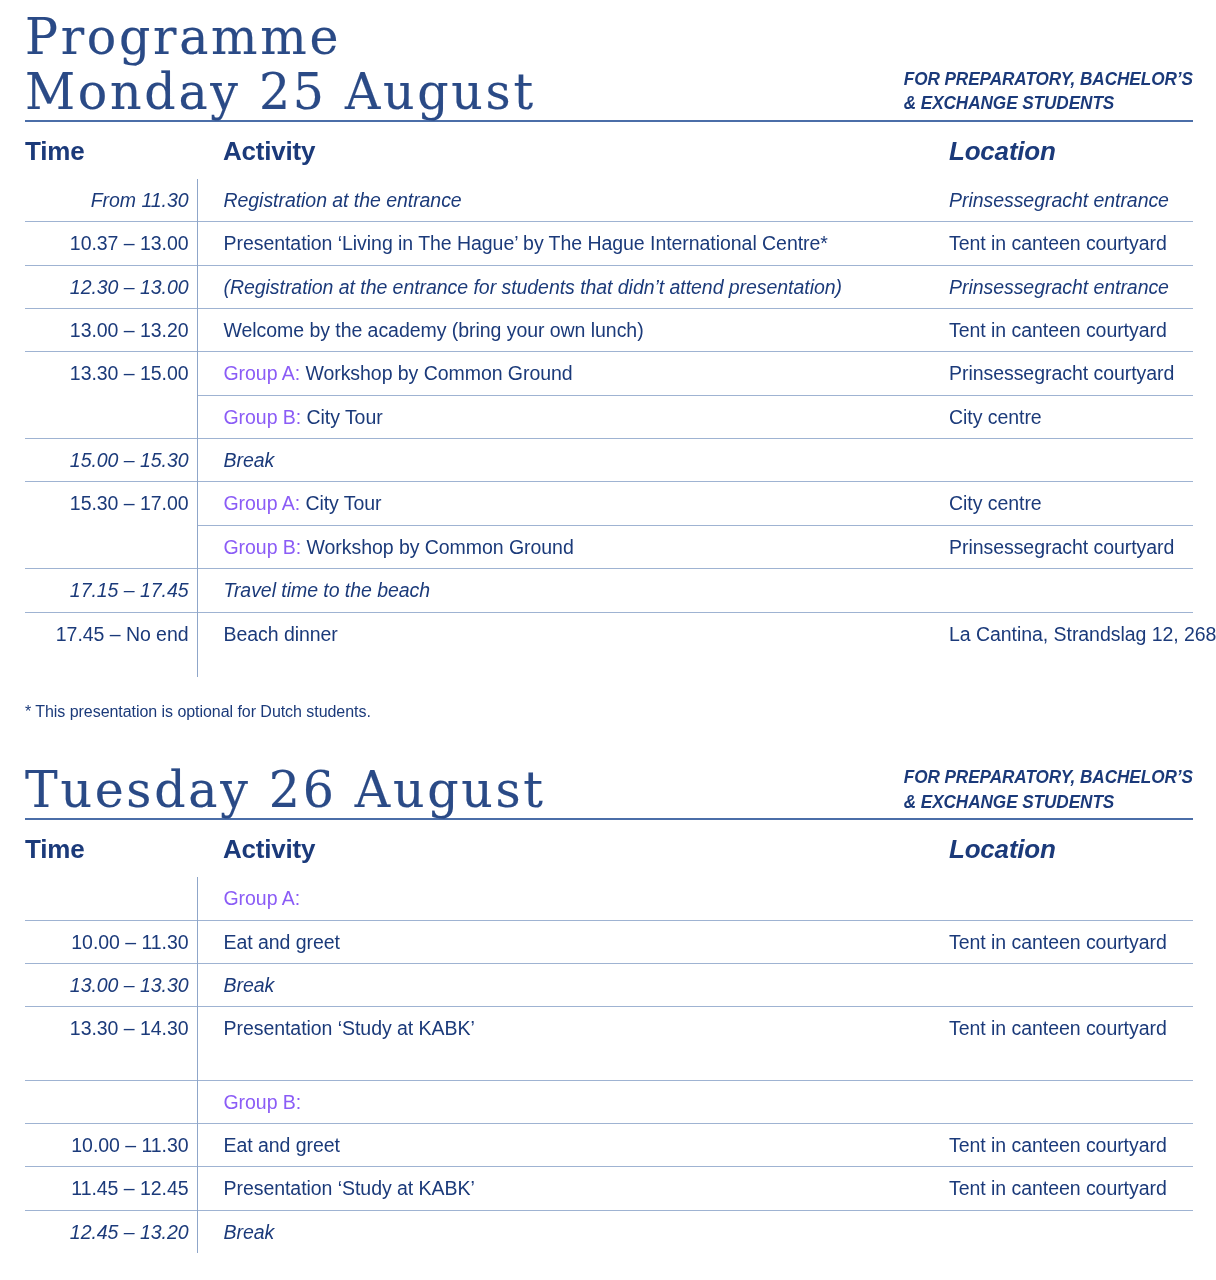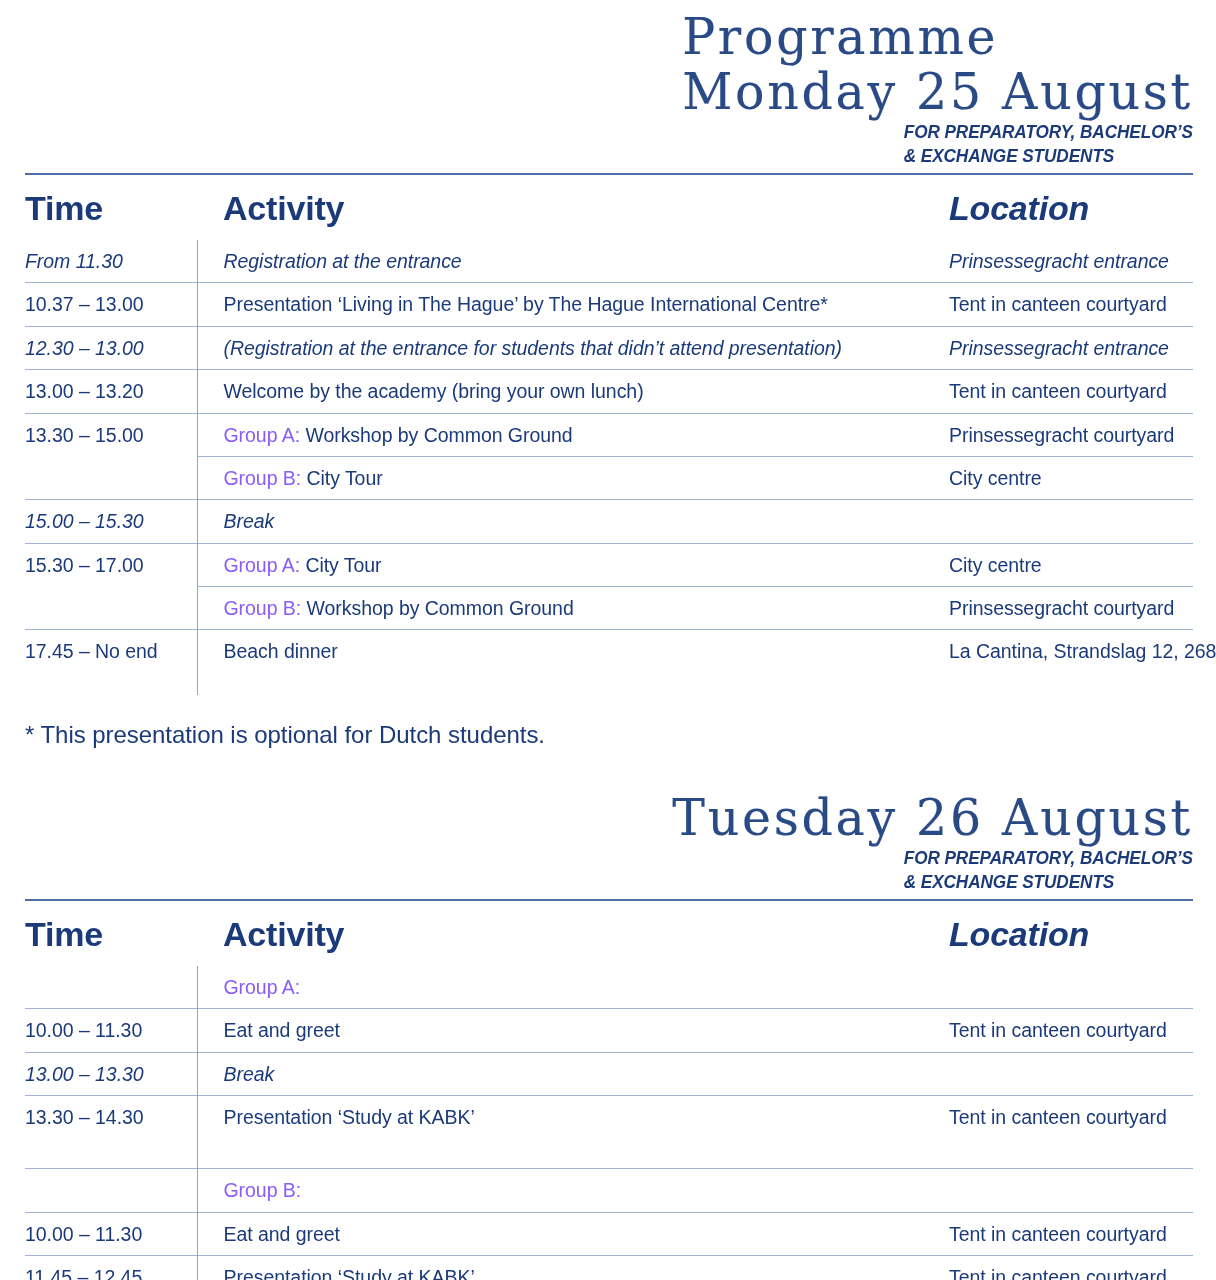--- a/index.html
+++ b/index.html
@@ -29,21 +29,20 @@
   .section {
     position: relative;
   }
   .section-head {
     position: relative;
     display: flex;
     align-items: flex-end;
     justify-content: space-between;
     padding: 0 23px 0 25px;
     box-sizing: border-box;
-    flex-direction: column;
   }
   .display-title {
     font-family: "DejaVu Serif", "Liberation Serif", serif;
     font-weight: 400;
     color: #2a4a86;
     letter-spacing: 0.055em;
     line-height: 1.08;
     -webkit-text-stroke: 0.15px #2a4a86;
   }
   .title-monday {
@@ -89,57 +88,57 @@
     border-collapse: collapse;
     table-layout: fixed;
   }
   .tbl col.c-time { width: 172px; }
   .tbl col.c-act  { width: 752px; }
   .tbl col.c-loc  { width: 244px; }
 
   .tbl th {
     text-align: left;
     font-weight: bold;
-    font-size: 34px;
+    font-size: 26px;
     letter-spacing: -0.2px;
     color: #1b3a7a;
     padding: 14px 0 12px 0;
     vertical-align: bottom;
     border: none;
   }
   .tbl th.h-act { padding-left: 26px; }
   .tbl th.h-loc { padding-left: 0; font-style: italic; }
 
   .tbl td {
     font-size: 19.5px;
     line-height: 1.25;
     color: #1b3a7a;
     padding: 9px 0 9px 0;
     vertical-align: top;
     letter-spacing: -0.05px;
     white-space: nowrap;
   }
-  .tbl td.t-time { padding-right: 8px; }
+  .tbl td.t-time { padding-right: 8px; text-align: right; }
   .tbl td.t-act  { padding-left: 26px; border-left: 1.3px solid #8fa6c9; }
   .tbl td.t-loc  { padding-left: 0; }
 
   
   .tbl tr.sep-full > td { border-top: 1.6px solid #9fb3d2; }
   .tbl tr.sep-part > td.t-time { border-top: none; }
   .tbl tr.sep-part > td.t-act,
   .tbl tr.sep-part > td.t-loc { border-top: 1.6px solid #9fb3d2; }
   .tbl tr.sep-none > td { border-top: none; }
 
   .italic { font-style: italic; }
   .grouplabel { color: #8b5cf6; }
 
   .loc-multi { white-space: normal; line-height: 1.82; }
 
   .footnote {
-    font-size: 24px;
+    font-size: 16px;
     color: #1b3a7a;
     margin: 0;
     padding: 26px 0 0 25px;
     letter-spacing: -0.05px;
   }
 
   .spacer-blank td { height: 30px; padding: 0; }
 </style>
 </head>
 <body>
@@ -214,20 +213,25 @@
             <td class="t-time">15.30  –  17.00</td>
             <td class="t-act"><span class="grouplabel">Group A:</span><span> City Tour</span></td>
             <td class="t-loc">City centre</td>
           </tr>
           <tr class="sep-part">
             <td class="t-time"></td>
             <td class="t-act"><span class="grouplabel">Group B:</span><span> Workshop by Common Ground</span></td>
             <td class="t-loc">Prinsessegracht courtyard</td>
           </tr>
           <tr class="sep-full">
+            <td class="t-time italic">17.15   –   17.45</td>
+            <td class="t-act italic">Travel time to the beach</td>
+            <td class="t-loc italic"></td>
+          </tr>
+          <tr class="sep-full">
             <td class="t-time">17.45 – No end</td>
             <td class="t-act">Beach dinner</td>
             <td class="t-loc loc-multi">La Cantina, Strandslag 12, 2686 JK Den Haag</td>
           </tr>
           <tr class="sep-none">
             <td class="t-time" style="height:22px;padding:0;"></td>
             <td class="t-act" style="height:22px;padding:0;"></td>
             <td class="t-loc" style="height:22px;padding:0;"></td>
           </tr>
         </tbody>

